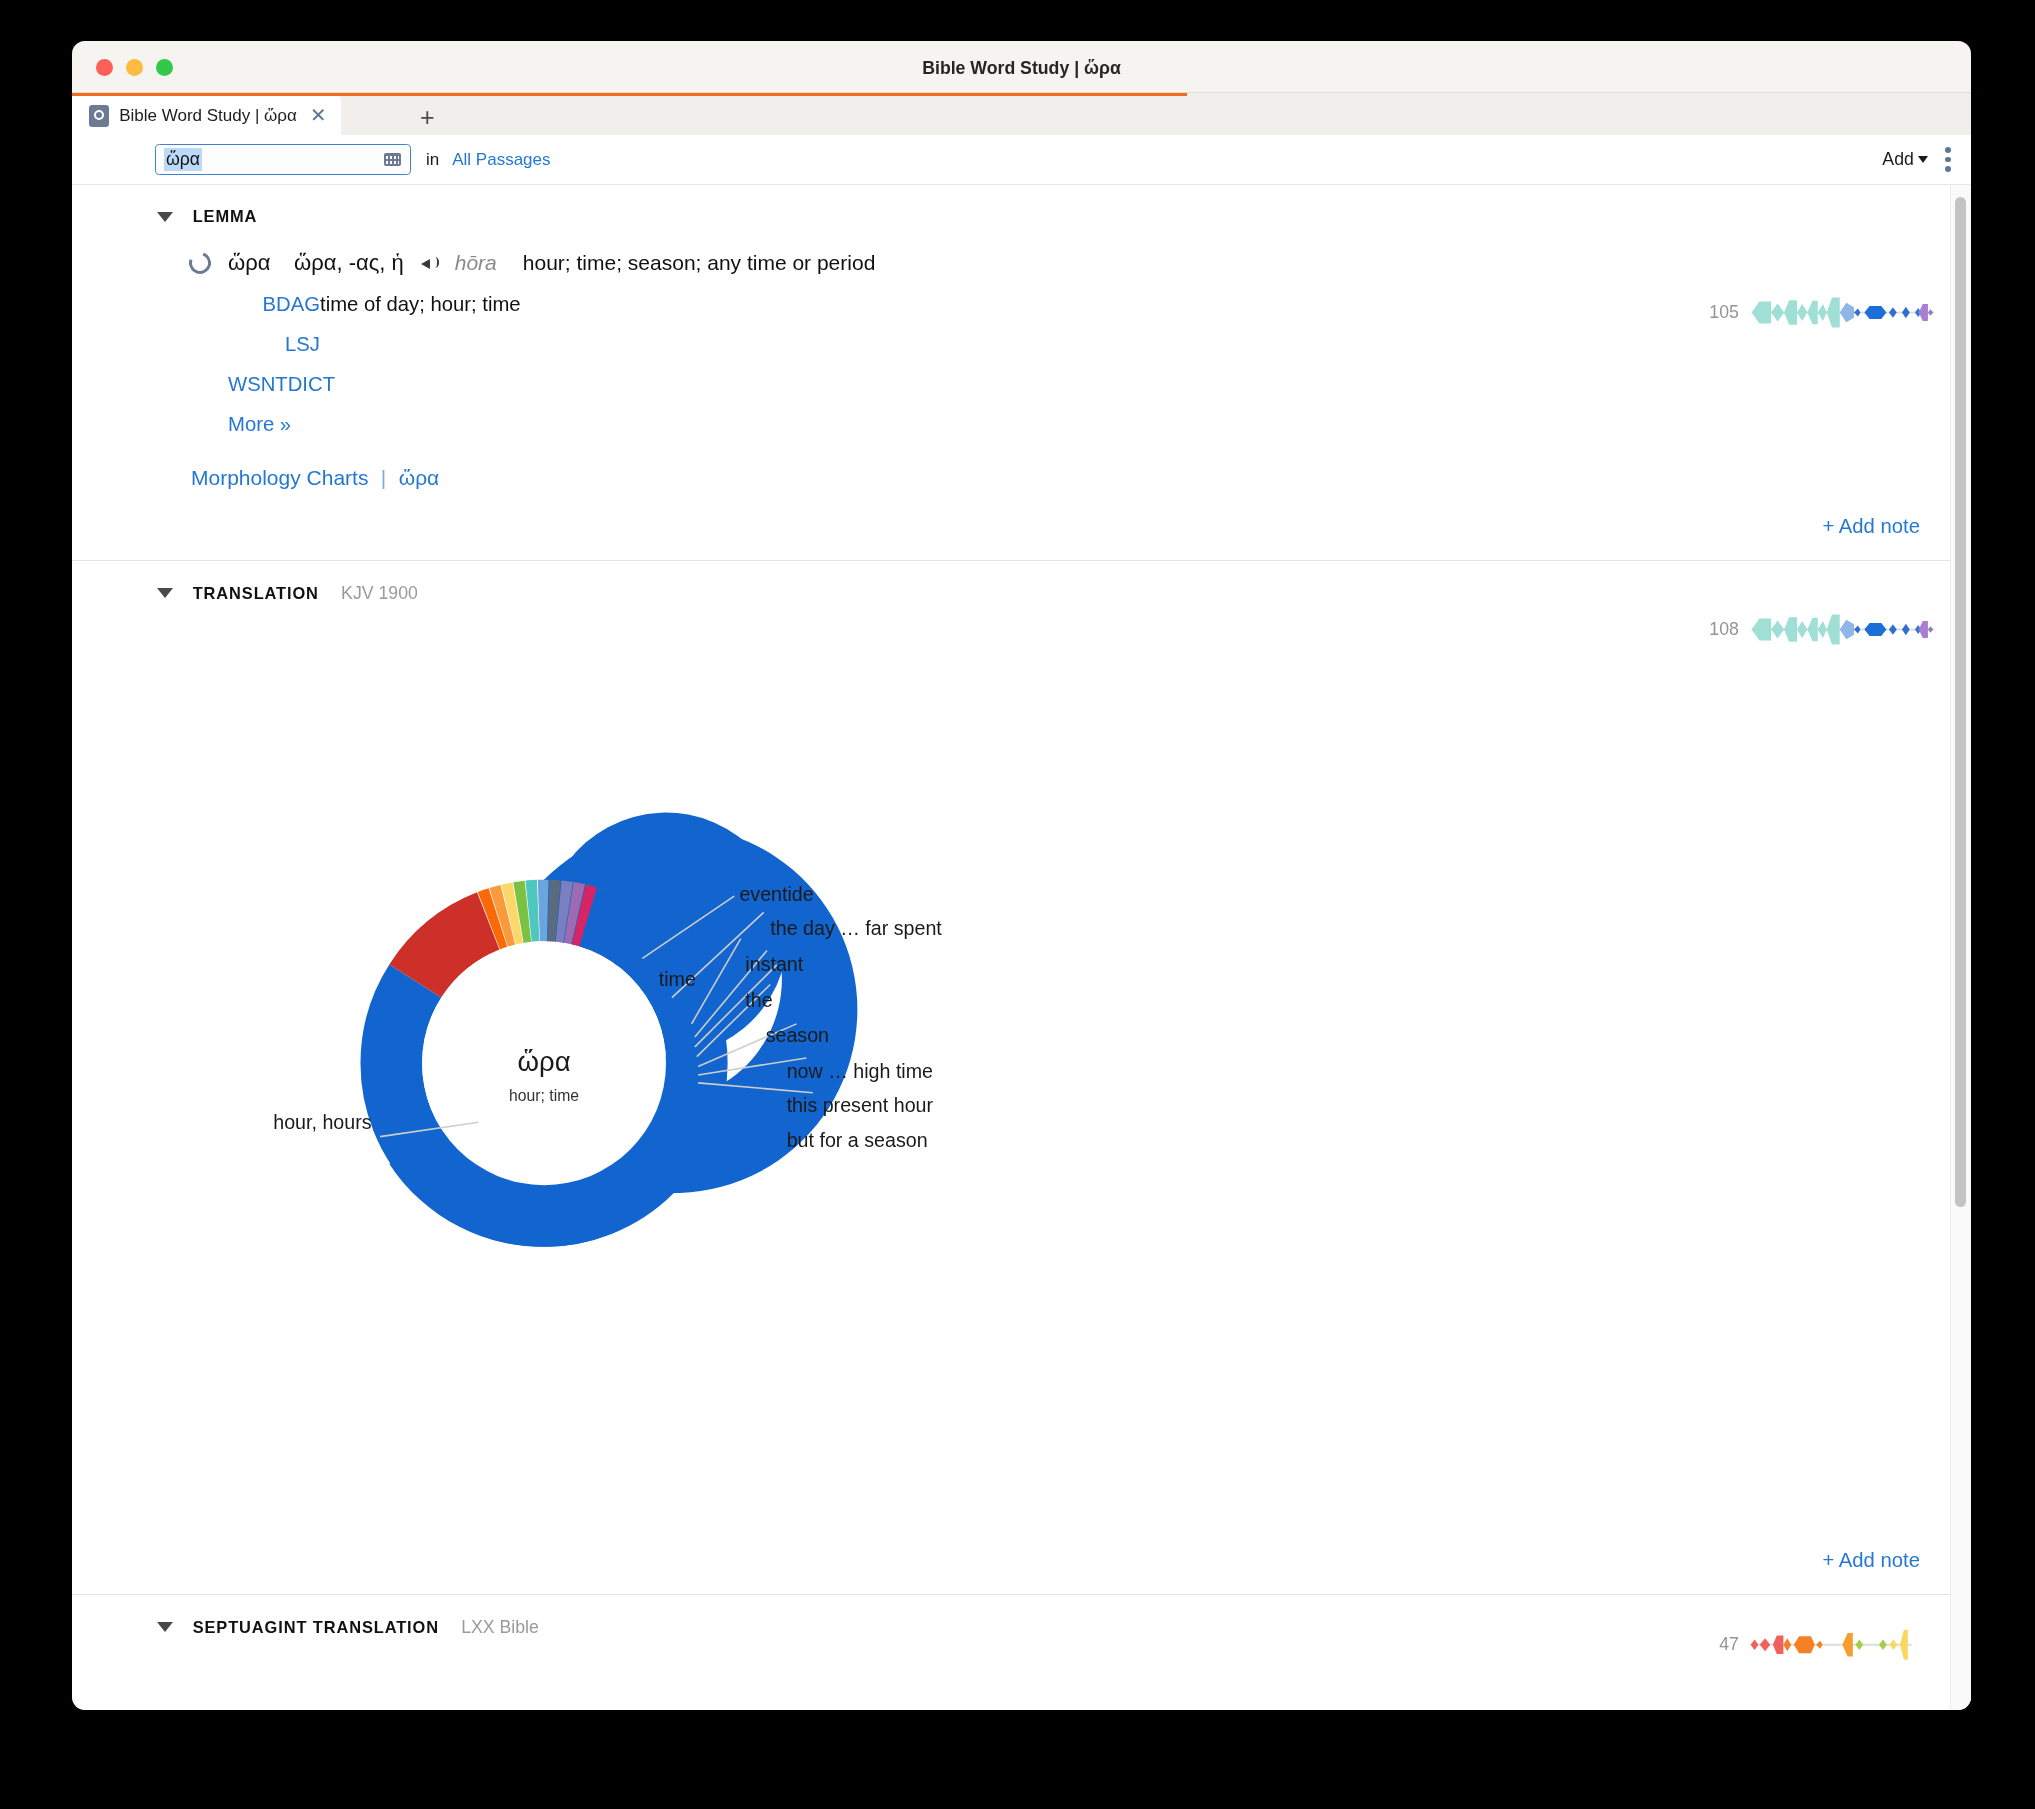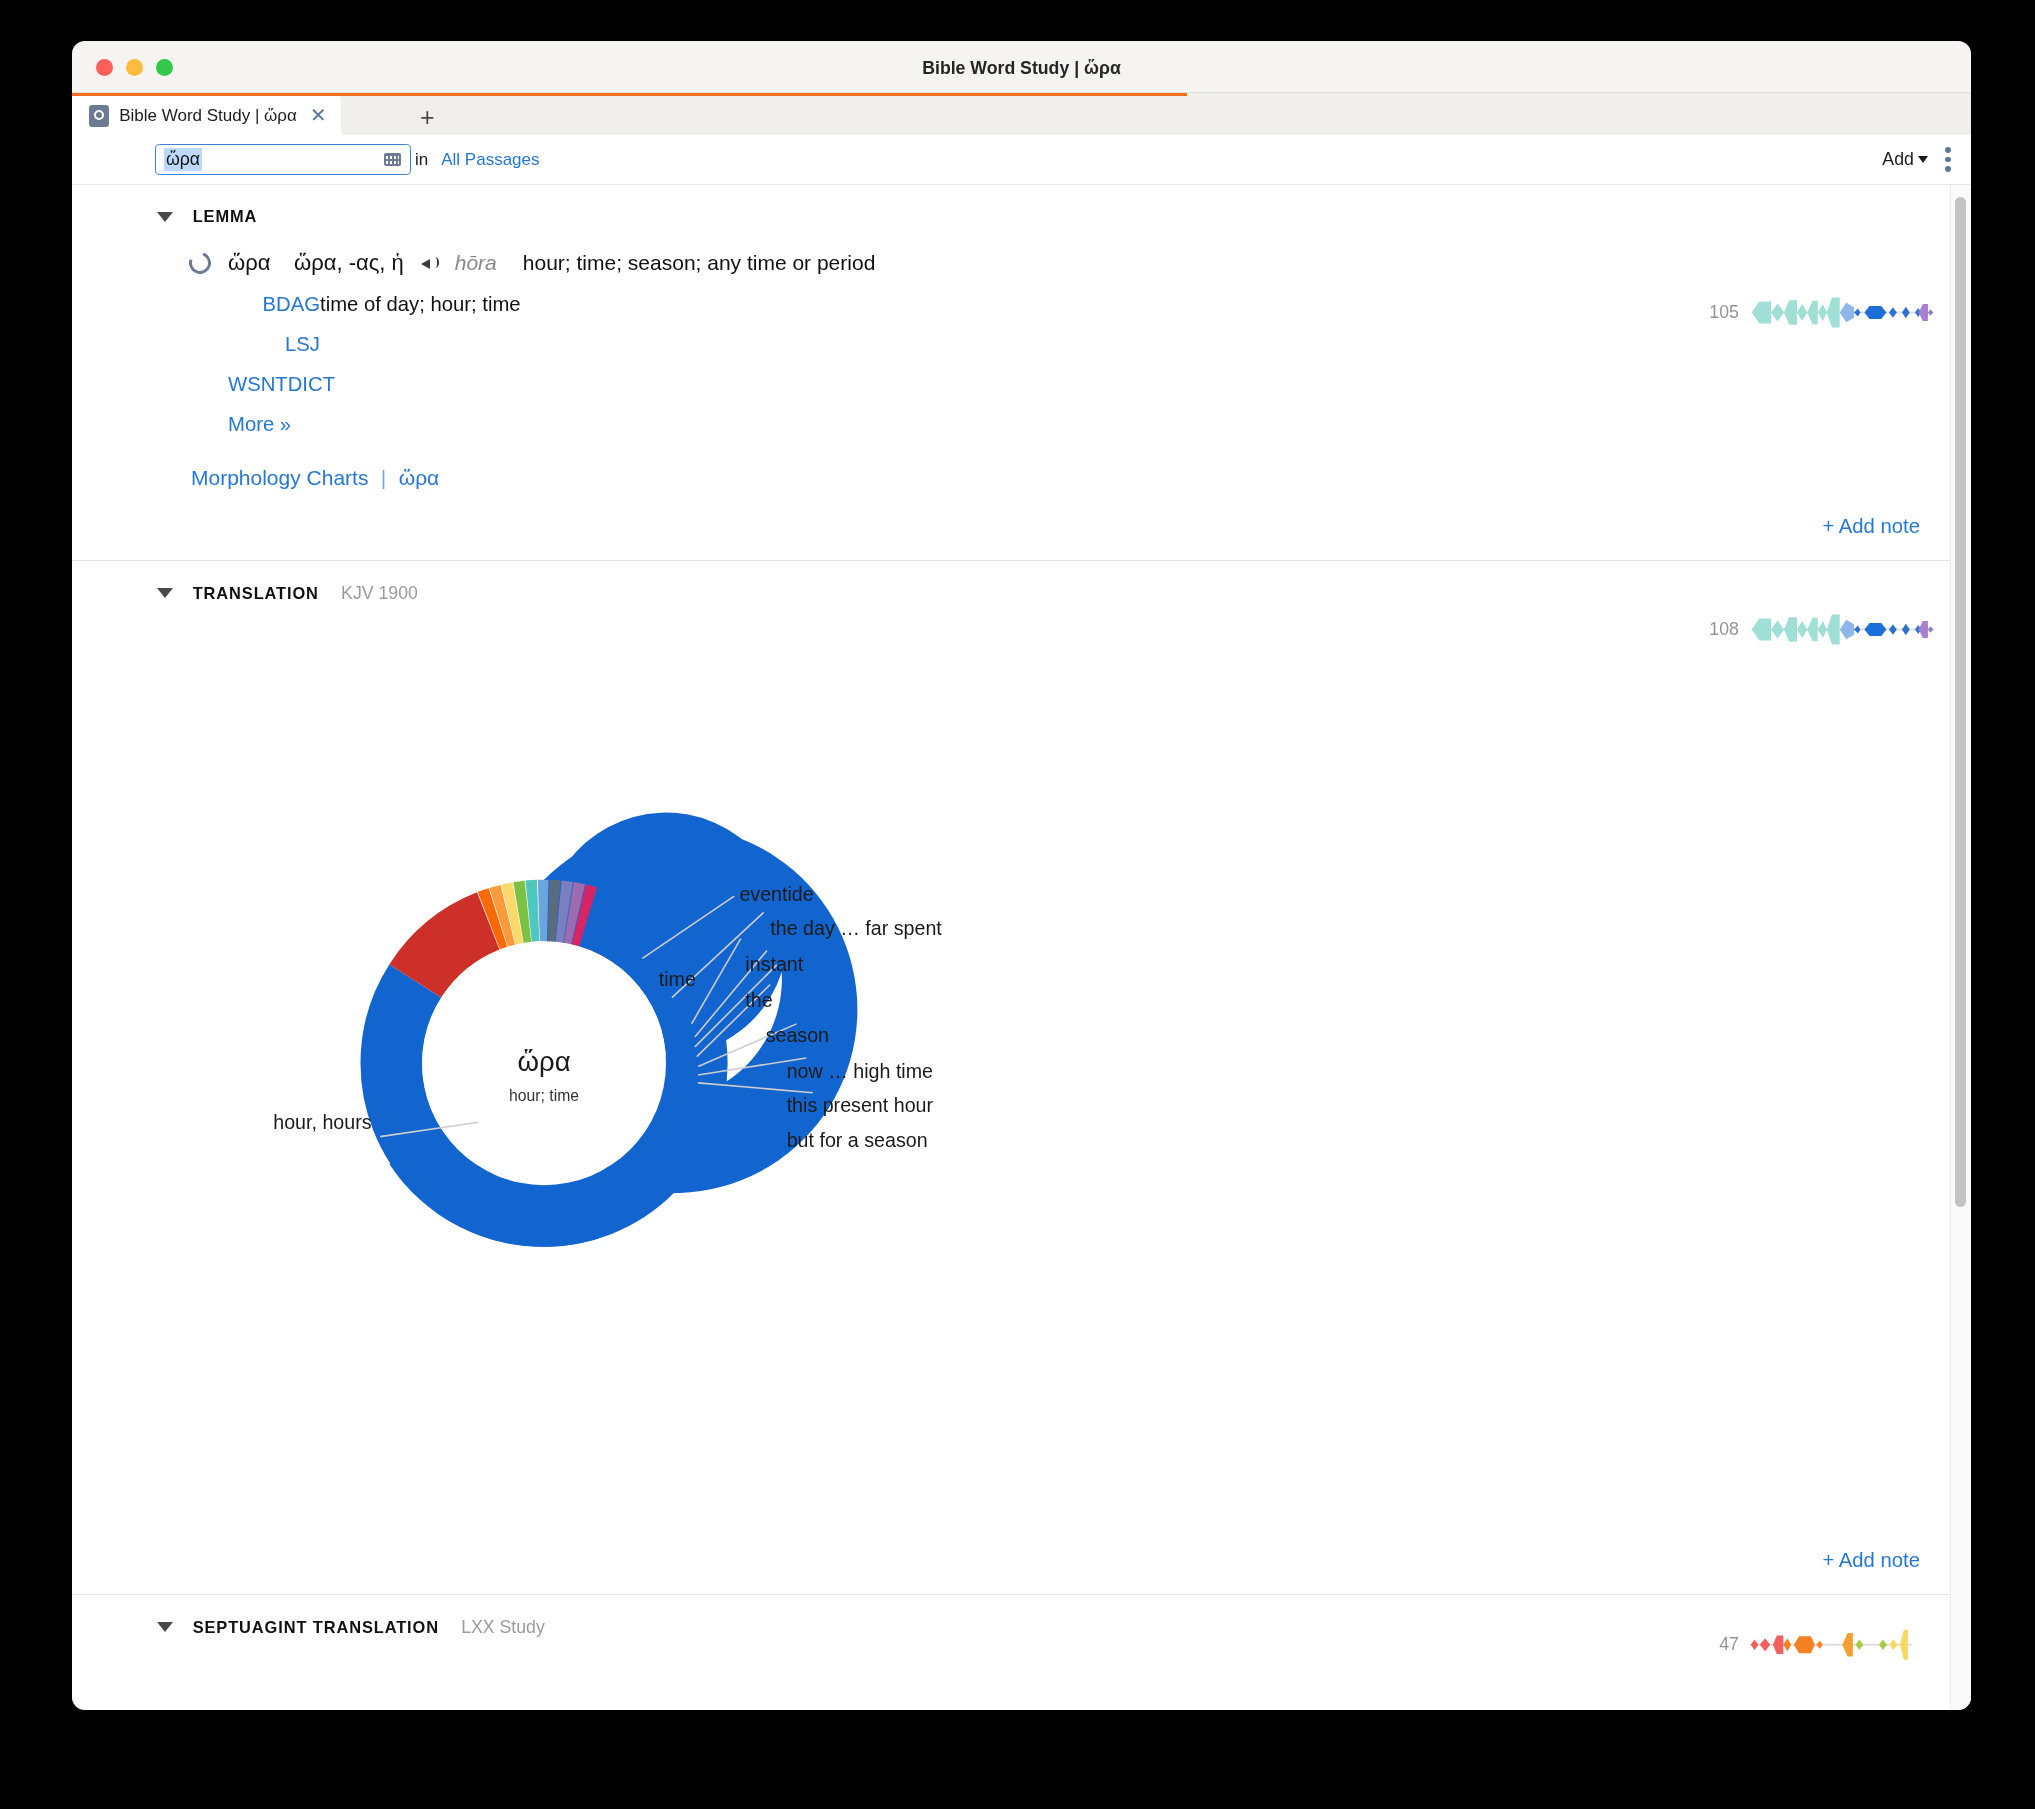--- a/index.html
+++ b/index.html
@@ -165,21 +165,21 @@
   .kbd-icon::after {
     content: "";
     position: absolute;
     left: 2px; top: 7.9px;
     width: 13px; height: 2.6px;
     background: repeating-linear-gradient(to right, #fff 0 2px, transparent 2px 3.9px);
   }
   .in-word {
     font-size: 17px;
     color: #1a1a1a;
-    margin-left: 4px;
+    margin-left: 15px;
   }
   .allpassages {
     font-size: 17px;
     color: #2577d4;
     margin-left: 13px;
     cursor: pointer;
   }
   .sb-right {
     position: absolute;
     right: 19.7px;
@@ -573,21 +573,21 @@
           </svg>
         </div>
 
         <div class="addnote" style="margin-top:-39px;">+ Add note</div>
       </div>
 
       <div class="section" style="border-bottom:none;">
         <div class="sec-head">
           <div class="tri"></div>
           <div class="sec-title">SEPTUAGINT TRANSLATION</div>
-          <div class="sec-sub">LXX Study</div>
+          <div class="sec-sub">LXX Bible</div>
         </div>
 
         <div class="spark" style="right:33px; top:34px;">
           <span class="spark-num">47</span>
           <svg width="190" height="31.5" viewBox="0 0 290 48">
             <line x1="4" y1="24" x2="250" y2="24" stroke="#dedede" stroke-width="3"></line>
             <path d="M4 24 L10 16 L16 24 L10 32 Z" fill="#f2605d"></path>
             <path d="M18 24 L26 14 L34 24 L26 34 Z" fill="#f2605d"></path>
             <path d="M38 24 L44 10 L54 10 L54 38 L44 38 Z" fill="#f2605d"></path>
             <path d="M54 24 L60 14 L66 24 L60 34 Z" fill="#f58124"></path>

